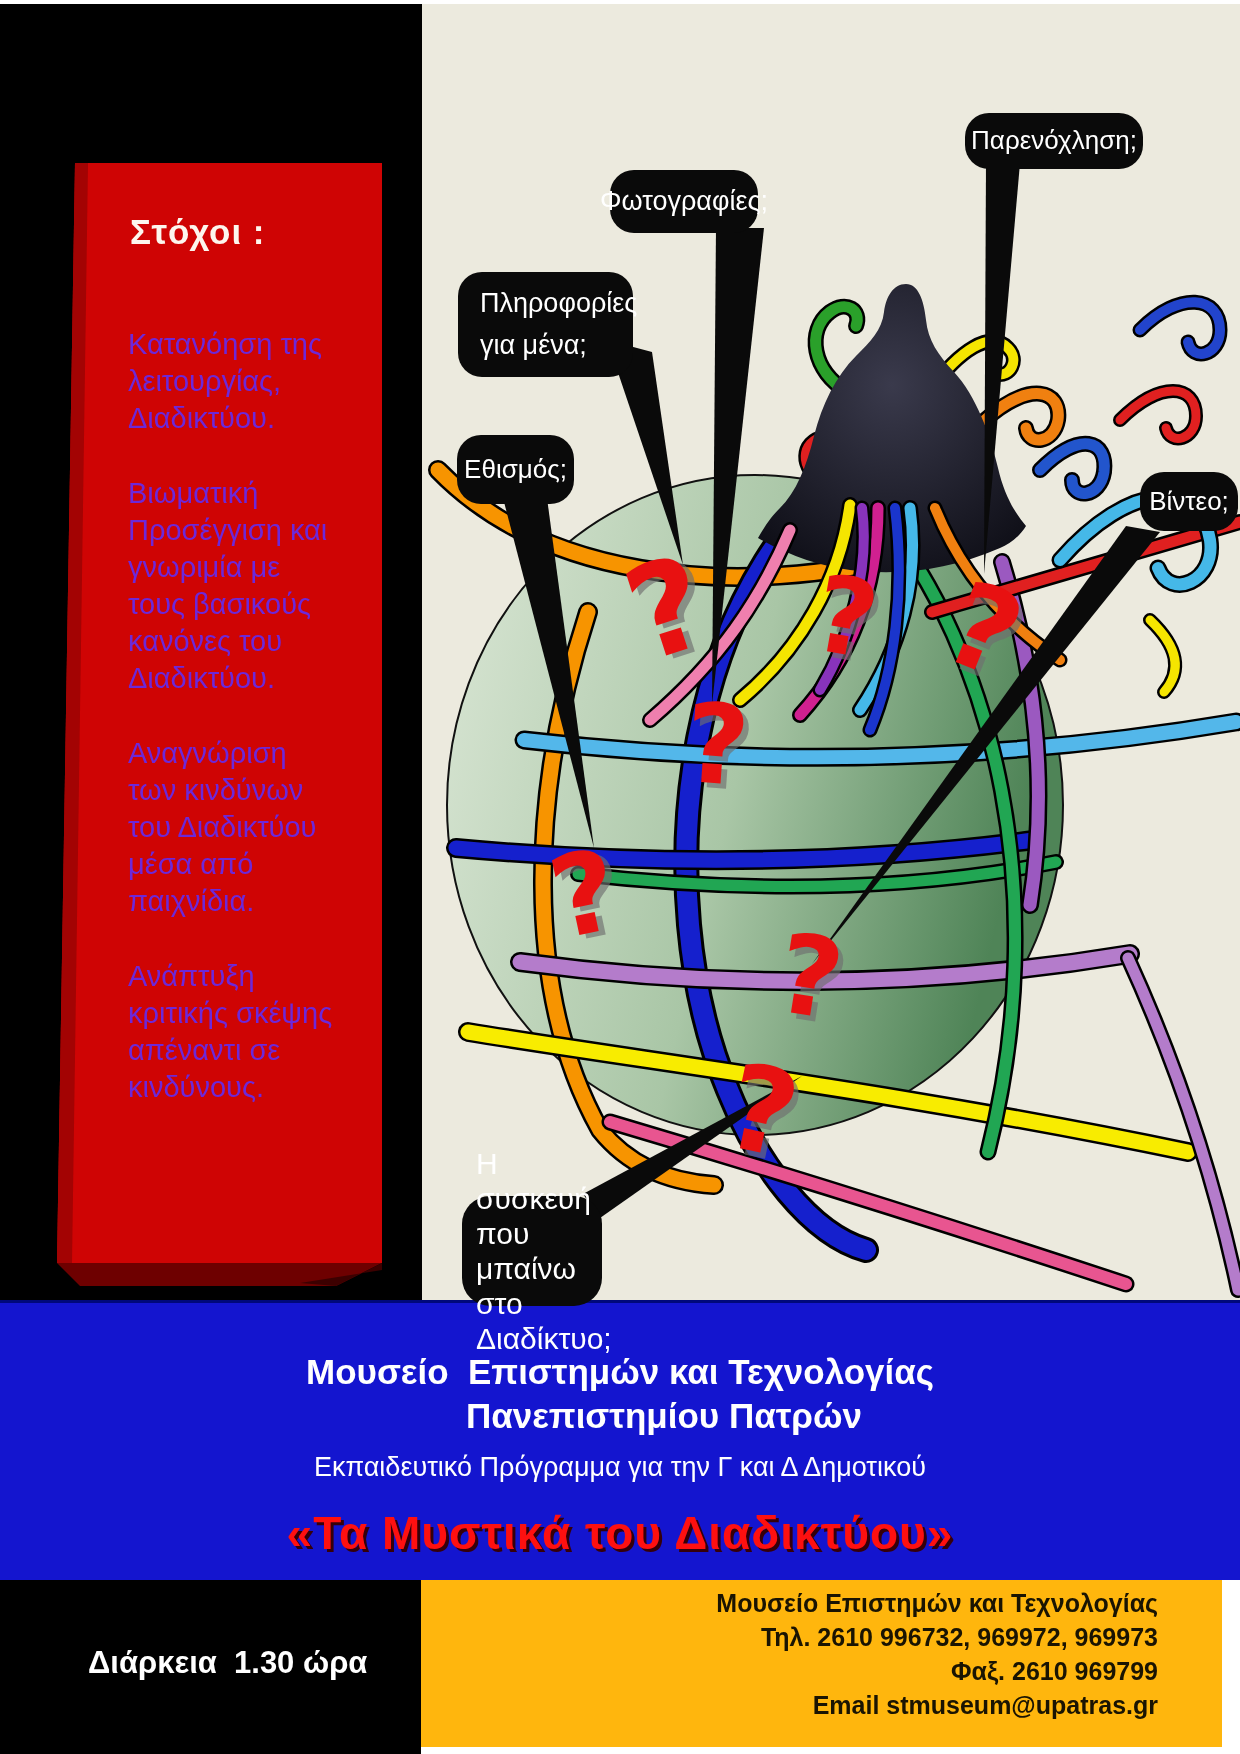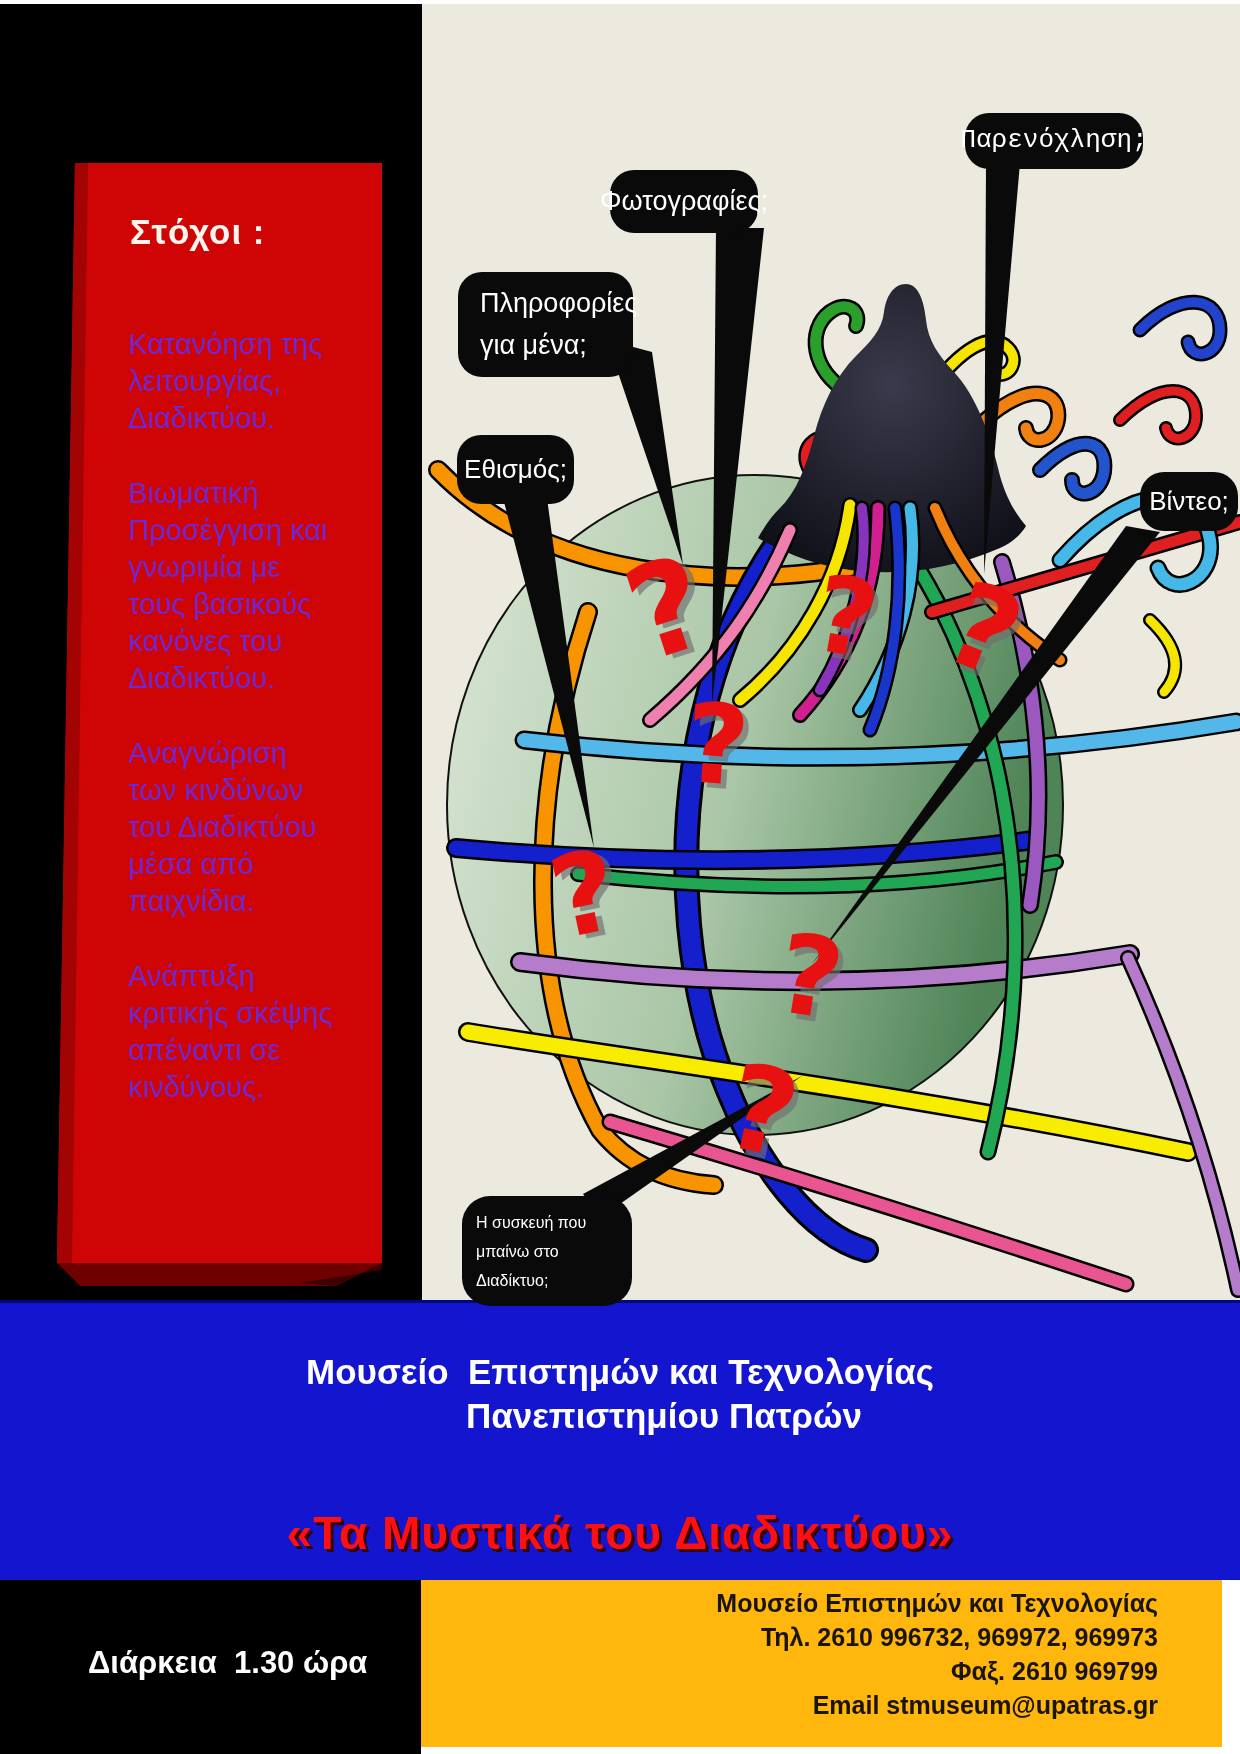--- a/index.html
+++ b/index.html
@@ -19,24 +19,24 @@
   .goals-list .gi{white-space:pre-line;margin:0 0 38px 0;}
   
   .bubble{position:absolute;z-index:4;background:#0a0a0a;color:#fff;border-radius:24px;
           display:flex;align-items:center;justify-content:center;text-align:center;
           font-size:26px;line-height:1.3;}
   .bubble.left{justify-content:flex-start;text-align:left;}
   .prewrap{white-space:pre-line;margin-top:14px;}
   .pre{white-space:pre;}
   #b-info{left:458px;top:258px;width:175px;height:105px;font-size:27px;padding-left:22px;box-sizing:border-box;line-height:1.55;}
   #b-photos{left:610px;top:170px;width:148px;height:63px;font-size:27px;}
-  #b-harass{left:965px;top:113px;width:178px;height:56px;font-family:Liberation Mono, monospace;}
+  #b-harass{left:965px;top:113px;width:178px;height:56px;}
   #b-addict{left:457px;top:435px;width:117px;height:69px;}
   #b-video{left:1140px;top:472px;width:98px;height:59px;}
-  #b-device{left:462px;top:1182px;width:170px;height:110px;font-size:16px;line-height:29px;padding:10px 14px;box-sizing:border-box;border-radius:28px;}
+  #b-device{left:462px;top:1182px;width:140px;height:110px;font-size:30px;line-height:35px;padding:10px 14px;box-sizing:border-box;border-radius:28px;}
   
   .qm{position:absolute;z-index:3;color:#e81111;font-family:"DejaVu Sans", sans-serif;font-weight:700;
       text-shadow:6px 5px 0 rgba(110,110,110,0.65);transform-origin:center;line-height:1;}
   #q1{left:630px;top:545px;font-size:128px;transform:rotate(-18deg);}
   #q2{left:685px;top:690px;font-size:110px;transform:rotate(4deg);}
   #q3{left:815px;top:565px;font-size:106px;transform:rotate(10deg);}
   #q4{left:950px;top:572px;font-size:116px;transform:rotate(22deg);}
   #q5{left:552px;top:838px;font-size:112px;transform:rotate(-12deg);}
   #q6{left:778px;top:922px;font-size:110px;transform:rotate(9deg);}
   #q7{left:728px;top:1052px;font-size:118px;transform:rotate(12deg);}
@@ -215,20 +215,21 @@
   <span class="qm" id="q1">?</span>
   <span class="qm" id="q2">?</span>
   <span class="qm" id="q3">?</span>
   <span class="qm" id="q4">?</span>
   <span class="qm" id="q5">?</span>
   <span class="qm" id="q6">?</span>
   <span class="qm" id="q7">?</span>
 
   <div class="band-line pre" id="band1">Μουσείο  Επιστημών και Τεχνολογίας</div>
   <div class="band-line" id="band2">Πανεπιστημίου Πατρών</div>
+  <div class="band-line" id="band3">Εκπαιδευτικό Πρόγραμμα για την Γ και Δ Δημοτικού</div>
   <div class="band-line" id="band4">«Τα Μυστικά του Διαδικτύου»</div>
 
   <div class="duration pre">Διάρκεια  1.30 ώρα</div>
   <div class="contact">
     <div>Μουσείο Επιστημών και Τεχνολογίας</div>
     <div>Τηλ. 2610 996732, 969972, 969973</div>
     <div>Φαξ. 2610 969799</div>
     <div>Email stmuseum@upatras.gr</div>
   </div>
 

